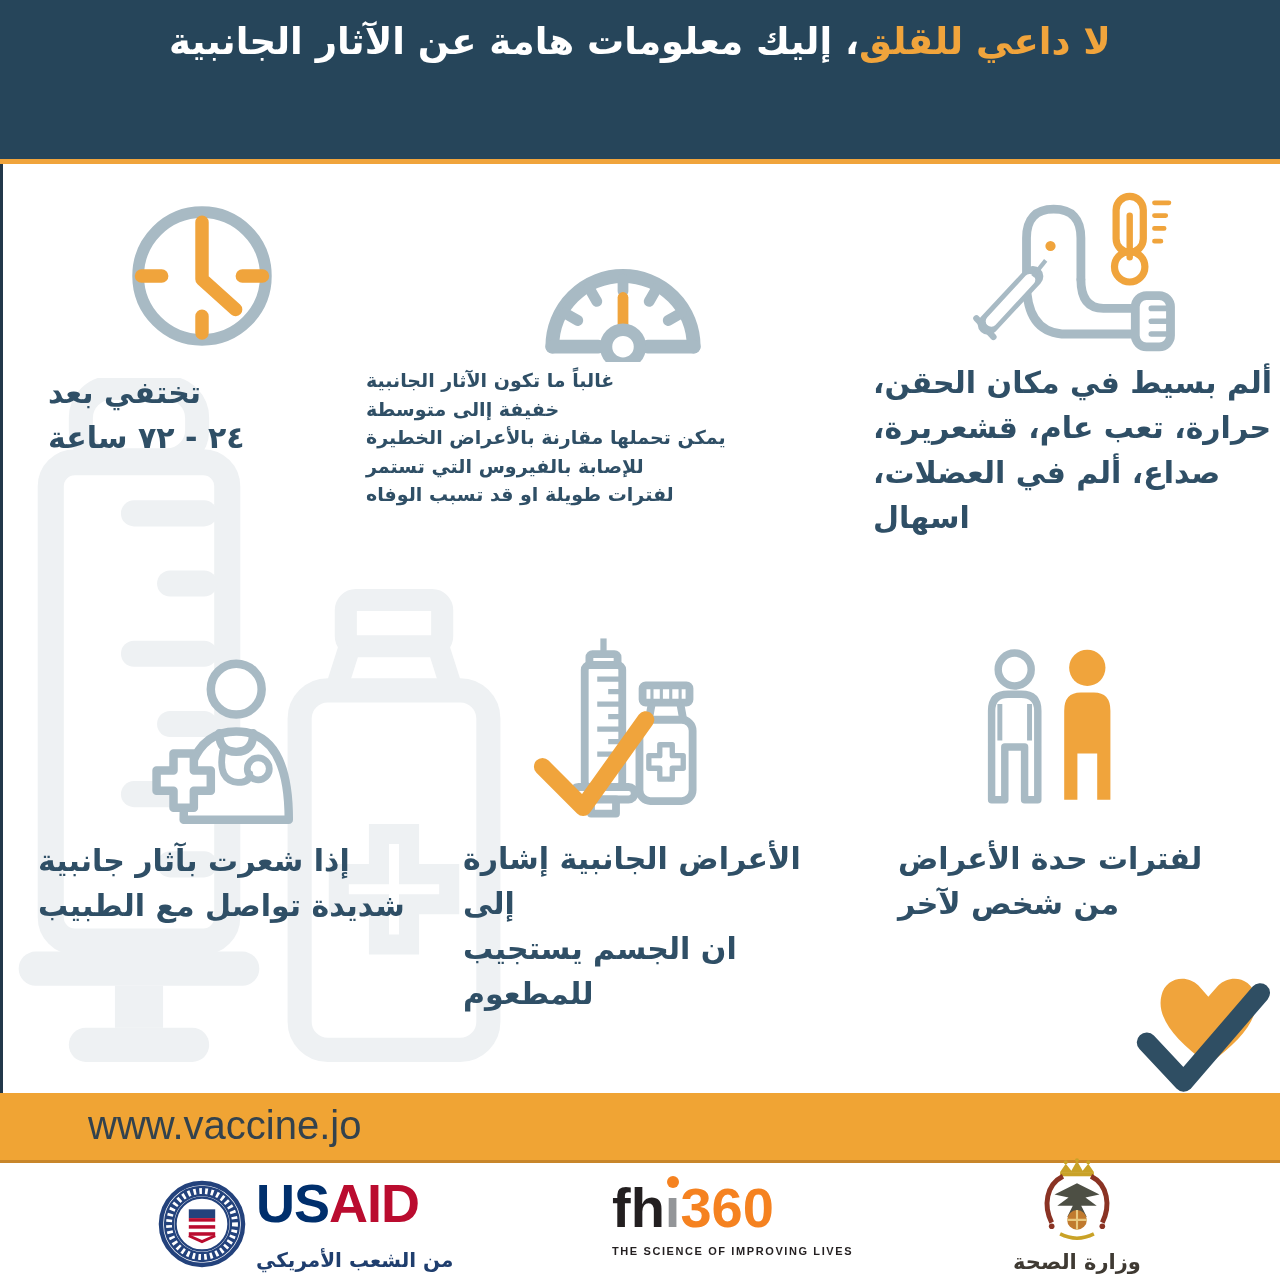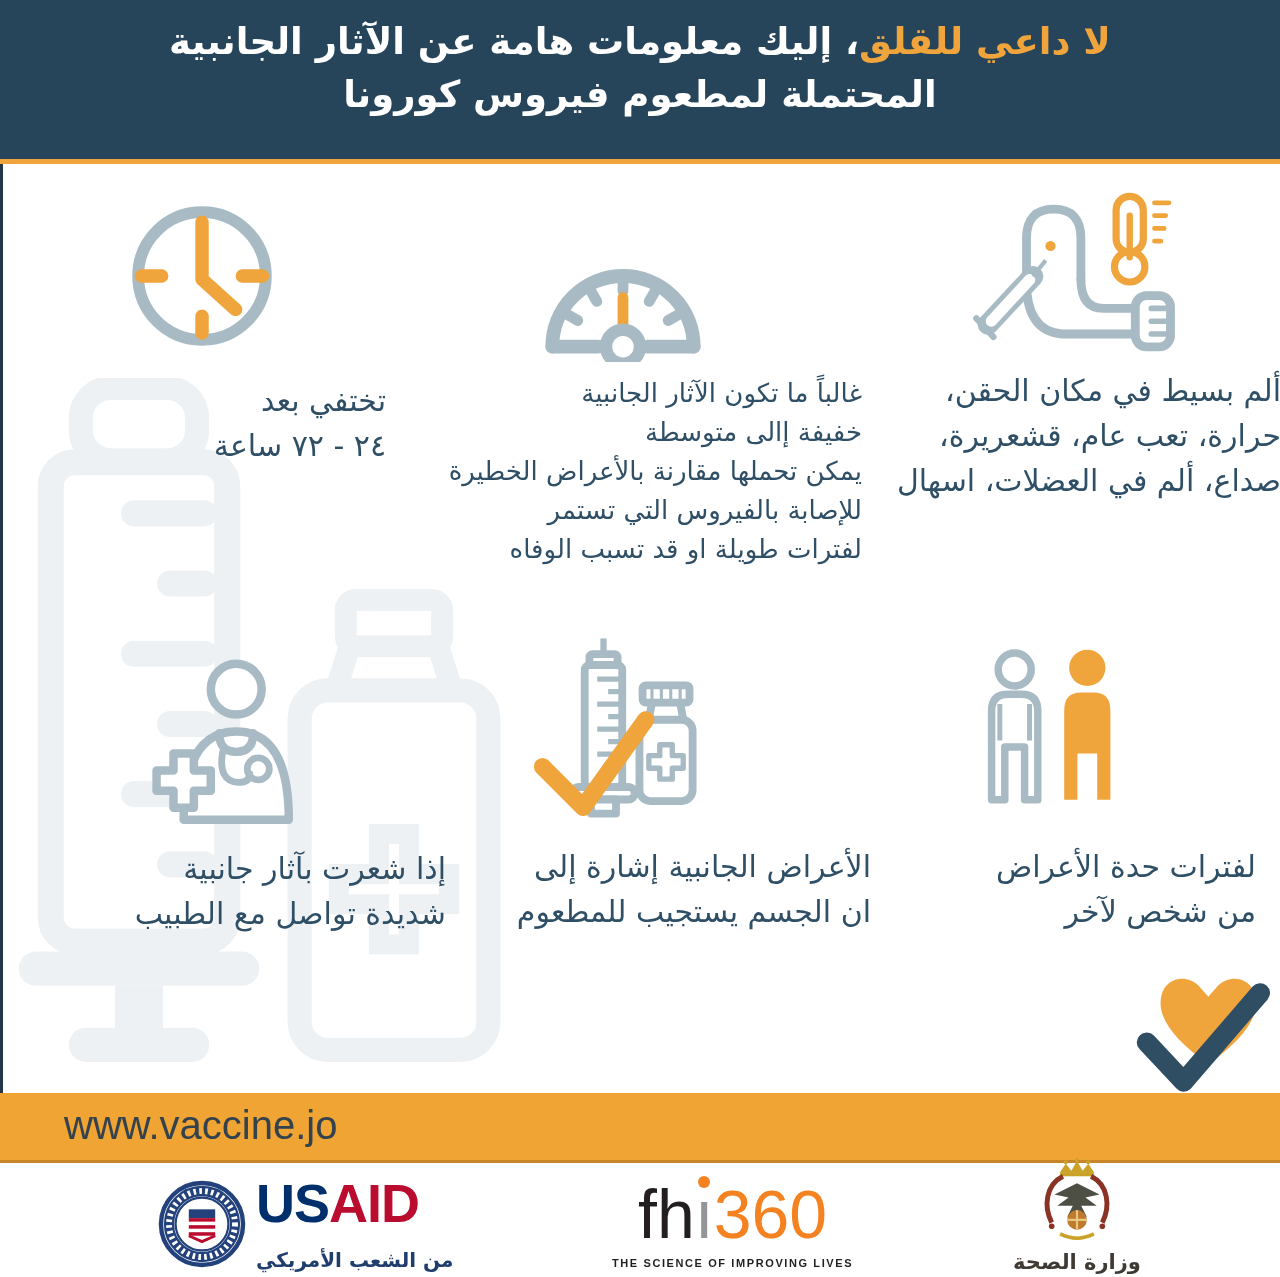--- a/index.html
+++ b/index.html
@@ -11,44 +11,44 @@
   .header{position:absolute;top:0;left:0;width:1280px;height:159px;background:#26455a;
           border-bottom:5px solid #f0a43c;text-align:center;}
   .h-line{font-size:37px;font-weight:700;color:#ffffff;line-height:1.42;}
   .h-line:first-child{margin-top:16px;}
   .hl{color:#f0a43c;}
 
   
   .edge-line{position:absolute;left:0;top:164px;width:3px;height:997px;background:#22384a;}
 
   
-  .txt{position:absolute;margin:16px;font-weight:400;font-size:30px;line-height:1.5;
-       color:#2f4f66;text-align:right;white-space:pre-line;}
+  .txt{position:absolute;margin:8px;font-weight:700;font-size:30px;line-height:1.5;
+       color:#2f4f66;text-align:left;white-space:pre-line;}
 
   
   .slogan{position:absolute;left:620px;top:975px;width:498px;text-align:right;
           font-weight:700;font-size:46px;line-height:1.18;color:#2f4e63;}
 
   
   .footerbar{position:absolute;left:0;top:1093px;width:1280px;height:67px;background:#f0a434;
              border-bottom:3px solid #c8862a;}
-  .footerbar span{display:inline-block;margin-left:64px;line-height:64px;font-size:40px;
+  .footerbar span{display:inline-block;margin-left:88px;line-height:64px;font-size:40px;
                   color:#33424d;font-family:"Liberation Sans",sans-serif;}
 
   
   .usaid{position:absolute;left:158px;top:1176px;display:flex;align-items:center;gap:10px;justify-content:space-between;}
   .usaid-word{font-size:54px;font-weight:700;letter-spacing:-1px;line-height:1;
               font-family:"Liberation Sans",sans-serif;}
   .usaid-word .us{color:#002f6c;}
   .usaid-word .aid{color:#ba0c2f;}
   .usaid-tag{font-size:20px;font-weight:700;color:#1f3e6e;text-align:right;margin-top:18px;}
 
   .fhi{position:absolute;left:612px;top:1180px;}
-  .fhi-word{font-size:68px;font-weight:400;line-height:1;color:#231f20;
-            font-family:"Liberation Sans",sans-serif;text-align:center;}
+  .fhi-word{font-size:56px;font-weight:700;line-height:1;color:#231f20;
+            font-family:"Liberation Sans",sans-serif;}
   .fhi-i{position:relative;color:#939598;}
   .fhi-i::after{content:'';position:absolute;top:0px;left:50%;transform:translateX(-50%);
                 width:12px;height:12px;border-radius:50%;background:#f58220;}
   .fhi-360{color:#f58220;}
   .fhi-tag{font-size:11px;font-weight:700;letter-spacing:1.6px;color:#231f20;margin-top:9px;
            font-family:"Liberation Sans",sans-serif;}
 
   .moh{position:absolute;left:1002px;top:1158px;width:150px;text-align:center;}
   .moh-name{font-size:21px;font-weight:700;color:#3f3a33;margin-top:-2px;}
 </style>
@@ -75,21 +75,20 @@
     <rect x="92" y="12" width="96" height="46" rx="10" fill="none" stroke="#eef1f3" stroke-width="22"></rect>
     <path d="M96,58 L82,102 M184,58 L198,102" fill="none" stroke="#eef1f3" stroke-width="22"></path>
     <rect x="46" y="102" width="188" height="358" rx="28" fill="none" stroke="#eef1f3" stroke-width="24"></rect>
     <path d="M125,245 h30 v40 h40 v30 h-40 v40 h-30 v-40 h-40 v-30 h40 Z" fill="none" stroke="#eef1f3" stroke-width="20"></path>
   </svg>
 
   <header class="header">
     <div class="h-line" dir="rtl">
       <span class="hl">لا داعي للقلق</span><span>، إليك معلومات هامة عن الآثار الجانبية</span>
     </div>
-    <div class="h-line" dir="rtl">المحتملة لمطعوم فيروس كورونا</div>
   </header>
 
   <div class="edge-line"></div>
 
   <section>
     <svg class="abs" style="left:118px;top:192px;" width="168" height="168" viewBox="0 0 100 100">
       <circle cx="50" cy="50" r="38" fill="#ffffff" stroke="#a8bac4" stroke-width="7"></circle>
       <path d="M50,18 L50,52 L70,70" fill="none" stroke="#f0a43c" stroke-width="8" stroke-linecap="round" stroke-linejoin="round"></path>
       <path d="M14,50 H26 M74,50 H86 M50,74 V84" stroke="#f0a43c" stroke-width="8" stroke-linecap="round"></path>
     </svg>
@@ -98,21 +97,21 @@
   </section>
 
   <section>
     <svg class="abs" style="left:528px;top:236px;" width="190" height="126" viewBox="0 0 120 82">
       <path d="M14,72 A46,46 0 0 1 106,72" fill="none" stroke="#a8bac4" stroke-width="9" stroke-linecap="round"></path>
       <path d="M14,72 H44 M76,72 H106" stroke="#a8bac4" stroke-width="9" stroke-linecap="round"></path>
       <path d="M21.9,50 L30.6,55 M38,33.9 L43,42.6 M60,28 L60,36 M82,33.9 L77,42.6 M98.1,50 L89.4,55" stroke="#a8bac4" stroke-width="7" stroke-linecap="round"></path>
       <path d="M60,60 L60,40" stroke="#f0a43c" stroke-width="7" stroke-linecap="round"></path>
       <circle cx="60" cy="72" r="11" fill="#ffffff" stroke="#a8bac4" stroke-width="8"></circle>
     </svg>
-    <p class="txt" dir="rtl" style="left:366px;top:358px;width:480px;font-size:26px;">غالباً ما تكون الآثار الجانبية
+    <p class="txt" dir="rtl" style="left:358px;top:358px;width:480px;font-size:19px;">غالباً ما تكون الآثار الجانبية
 خفيفة إالى متوسطة
 يمكن تحملها مقارنة بالأعراض الخطيرة
 للإصابة بالفيروس التي تستمر
 لفترات طويلة او قد تسبب الوفاه</p>
   </section>
 
   <section>
     <svg class="abs" style="left:958px;top:190px;" width="225" height="168" viewBox="0 0 135 105">
       <g fill="none" stroke="#a8bac4" stroke-width="5.5" stroke-linecap="round" stroke-linejoin="round">
         <path d="M40,58 L40,30 Q40,12 57,12 Q74,12 74,30 L74,56"></path>

